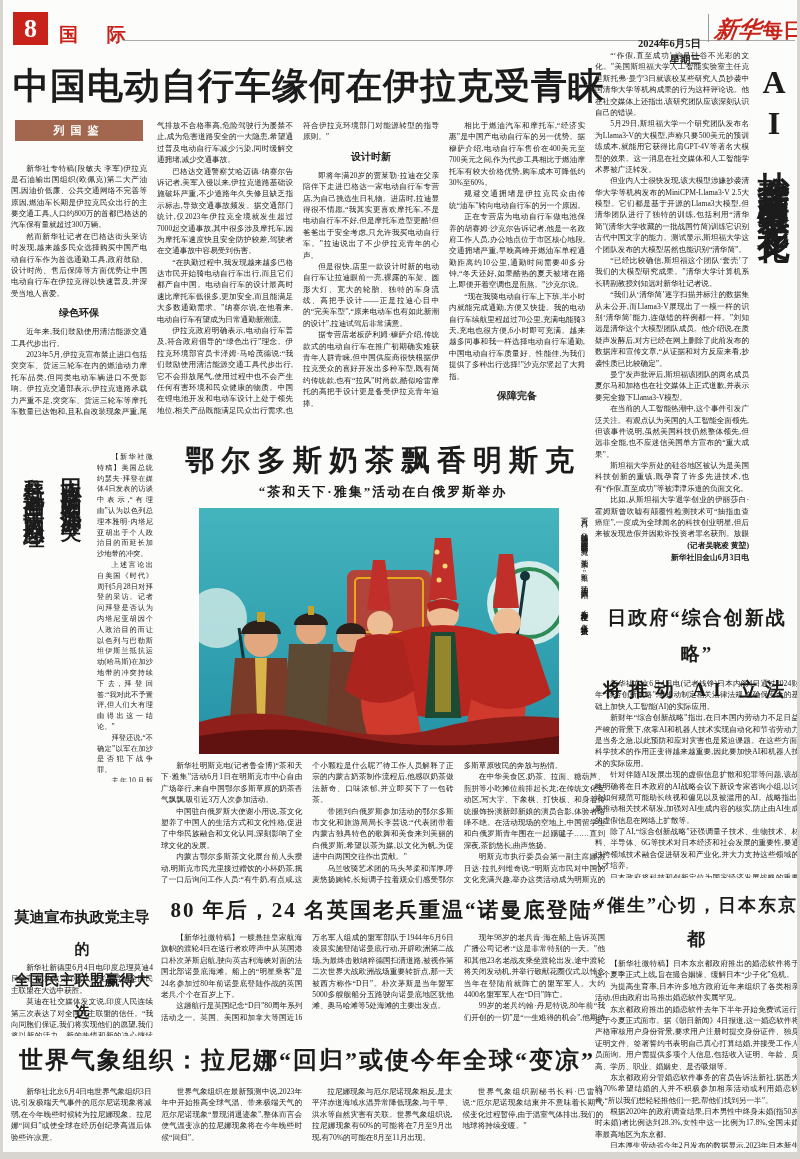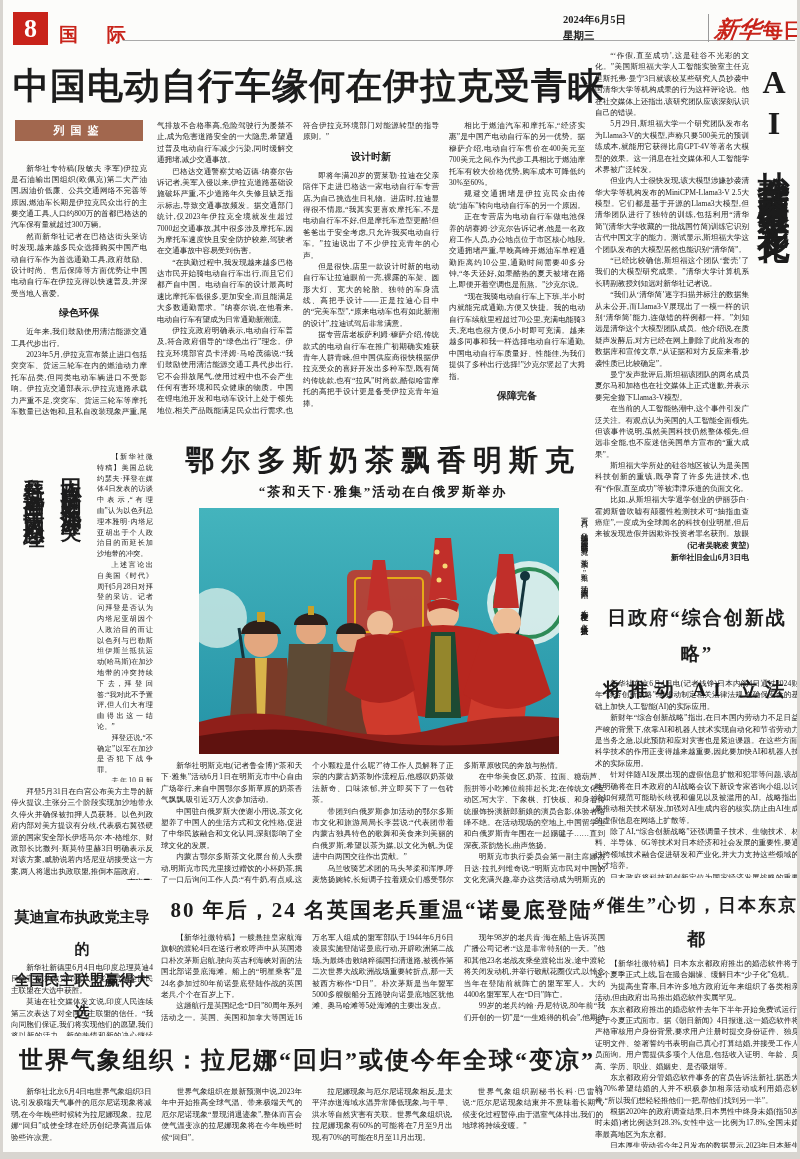--- a/index.html
+++ b/index.html
@@ -7,21 +7,21 @@
        font-family:"Liberation Serif","DejaVu Serif",serif;color:#1c1c1c;}
   .page{position:absolute;left:3px;top:0;width:794px;height:1152px;background:#fcfcfa;overflow:hidden;}
   .abs{position:absolute;}
   .hairline{background:#a9a9a9;height:1px;}
   .vline{background:#9a9a9a;width:1px;}
 
   
   .pageno{background:#c8231a;color:#fff;font-weight:bold;font-size:26px;
           width:35px;height:33px;display:flex;align-items:center;justify-content:center;}
   .section{font-size:19px;font-weight:bold;letter-spacing:12px;color:#c8231a;}
-  .dateblock{font-size:10.5px;font-weight:bold;text-align:left;line-height:1.5;color:#222;}
+  .dateblock{font-size:10.5px;font-weight:bold;text-align:right;line-height:1.5;color:#222;margin-top:24px;}
   .masthead{font-size:20px;font-weight:bold;color:#c8231a;white-space:nowrap;}
   .masthead .script{font-style:italic;display:inline-block;transform:skewX(-8deg);font-size:23px;margin-right:2px;}
 
   
   .h-lead{font-size:36px;font-weight:bold;text-align:center;letter-spacing:1px;white-space:nowrap;}
   .h-mid{font-size:29px;font-weight:bold;text-align:center;letter-spacing:7px;white-space:nowrap;}
   .h-sub{font-size:13px;font-weight:bold;text-align:center;letter-spacing:2px;}
   .h-sm{font-size:15px;font-weight:bold;text-align:center;line-height:2.1;}
   .h-md2{font-size:19px;font-weight:bold;text-align:center;line-height:1.9;letter-spacing:2px;}
   .h-wide{font-size:24px;font-weight:bold;text-align:center;letter-spacing:2px;white-space:nowrap;}
@@ -104,24 +104,20 @@
   <div class="abs vert-lr biden-vhead" style="left:12px;top:462px;height:330px;">
     <div>拜登说『有理由』认为以总理</div>
     <div>因政治目的延长加沙冲突</div>
   </div>
   <div class="abs flow" style="left:94px;top:452px;width:56px;height:330px;font-size:7.2px;">
       <p class="p">【新华社微特稿】美国总统约瑟夫·拜登在媒体4日发表的访谈中表示,“有理由”认为以色列总理本雅明·内塔尼亚胡出于个人政治目的而延长加沙地带的冲突。</p>
       <p class="p">上述言论出自美国《时代》周刊5月28日对拜登的采访。记者问拜登是否认为内塔尼亚胡因个人政治目的而让以色列与巴勒斯坦伊斯兰抵抗运动(哈马斯)在加沙地带的冲突持续下去,拜登回答:“我对此不予置评,但人们大有理由得出这一结论。”</p>
       <p class="p">拜登还说,“不确定”以军在加沙是否犯下战争罪。</p>
       <p class="p">去年10月新一轮巴以冲突爆发后,以色列在加沙地带的军事行动已造成超过3.6万巴勒斯坦人死亡、逾8.2万人受伤,并且引发严重人道主义灾难。作为以色列最主要盟友,美国继续向以色列提供军事援助,但拜登政府也因以方执意推进在加沙的军事行动,在国内外面临巨大舆论和政治压力。</p>
     </div>
-  <div class="abs flow" style="left:8px;top:786px;width:142px;height:94px;">
-      <p class="p">拜登5月31日在白宫公布美方主导的新停火提议,主张分三个阶段实现加沙地带永久停火并确保被扣押人员获释。以色列政府内部对美方提议有分歧,代表极右翼强硬派的国家安全部长伊塔马尔·本-格维尔、财政部长比撒列·斯莫特里赫3日明确表示反对该方案,威胁说若内塔尼亚胡接受这一方案,两人将退出执政联盟,推倒本届政府。</p>
-      <p class="p sign">(惠晓霜)</p>
-    </div>
 
   <div class="abs h-sm" style="left:8px;top:902px;width:142px;">
     <div>莫迪宣布执政党主导的</div>
     <div>全国民主联盟赢得大选</div>
   </div>
   <div class="abs flow" style="left:8px;top:962px;width:142px;height:74px;">
       <p class="p">新华社新德里6月4日电印度总理莫迪4日晚宣布,执政党印度人民党主导的全国民主联盟在大选中获胜。</p>
       <p class="p">莫迪在社交媒体发文说,印度人民连续第三次表达了对全国民主联盟的信任。“我向同胞们保证,我们将实现他们的愿望,我们将以新的活力、新的热情和新的决心继续前进。”</p>
     </div>
 

